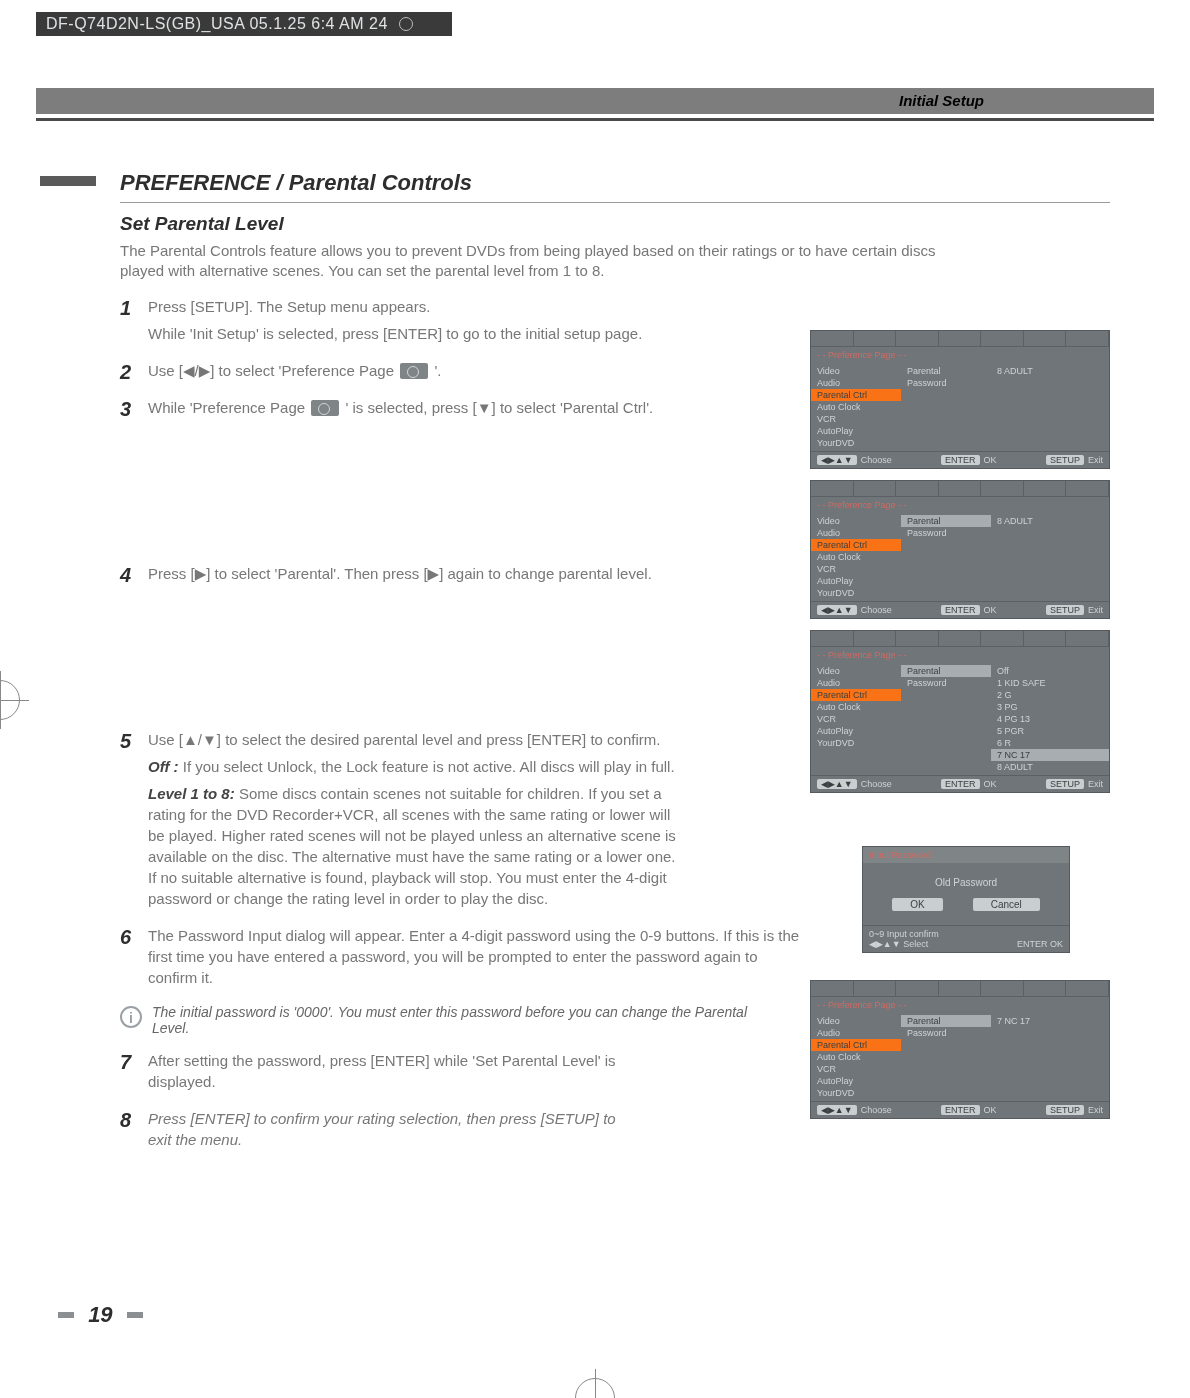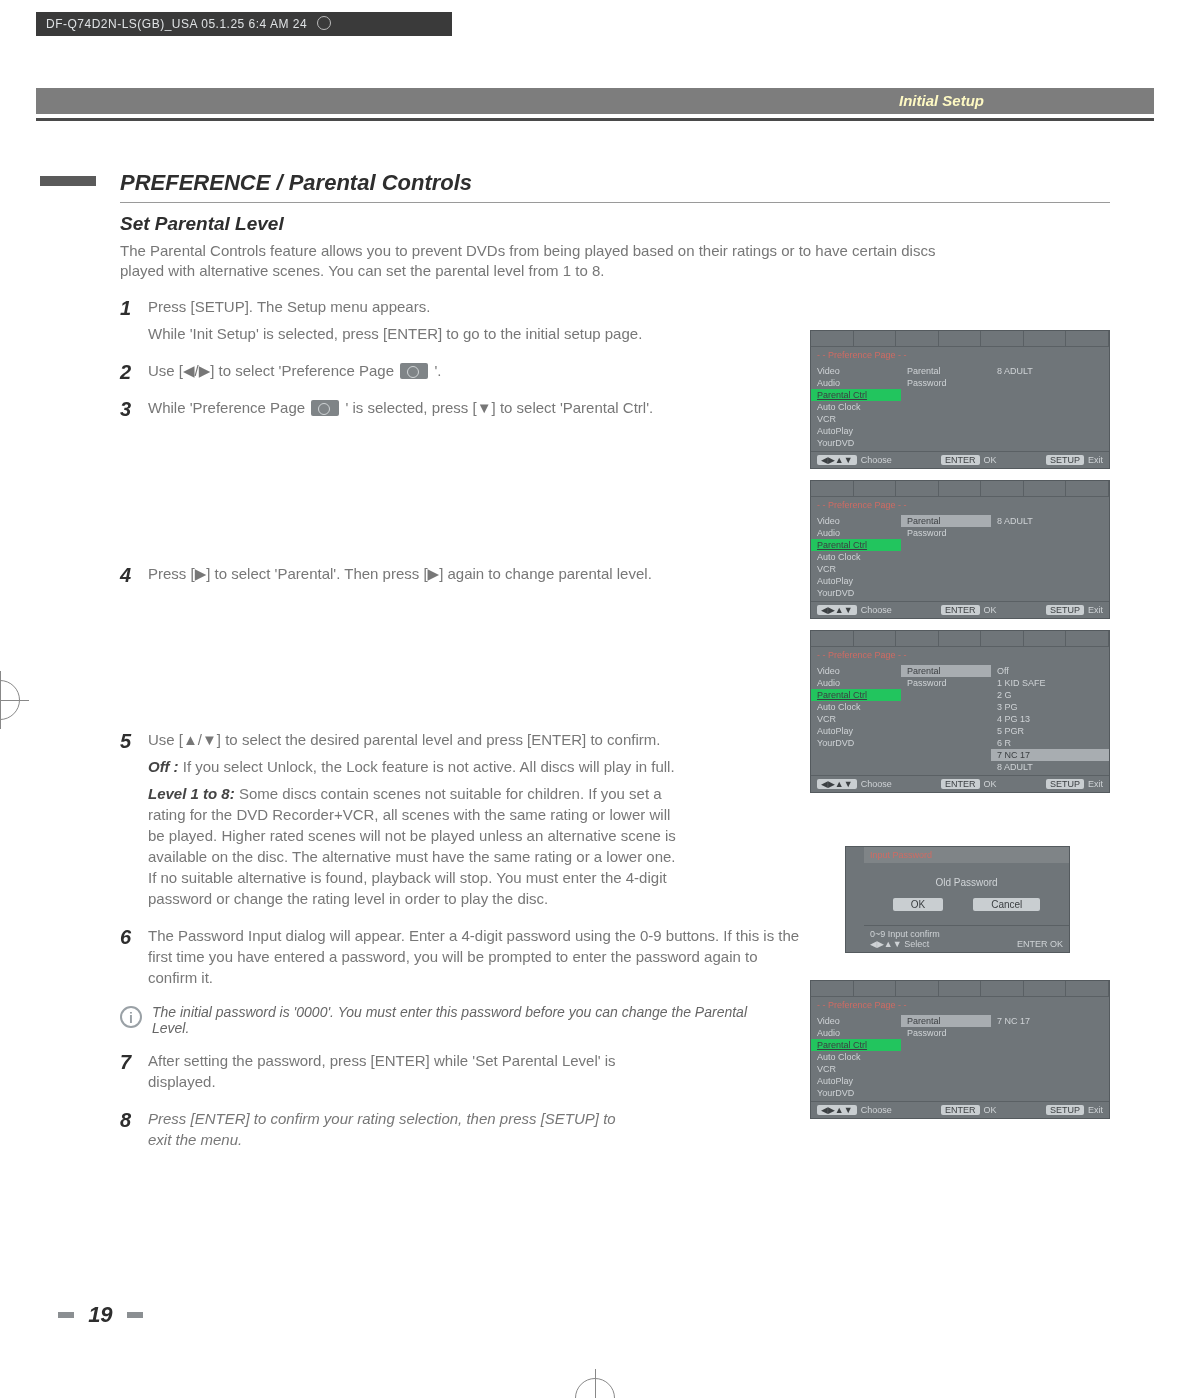--- a/index.html
+++ b/index.html
@@ -12,39 +12,39 @@
     color: #555;
   }
 
   
   .topbar {
     position: absolute;
     left: 36px; top: 12px;
     width: 416px; height: 24px;
     background: #3a3a3a;
     color: #dfe2e4;
-    font-size: 12px;
+    font-size: 16px;
     line-height: 24px;
     padding: 0 10px;
     letter-spacing: 0.5px;
   }
   .topbar .gl {
     display:inline-block; width:14px; height:14px; border:1px solid #bbb;
     border-radius:50%; vertical-align:-2px; margin:0 6px;
   }
 
   
   .headerband {
     position: absolute;
     left: 36px; right: 36px; top: 88px; height: 26px;
     background: #7d7d7d;
   }
   .headerband .label {
     position: absolute; right: 170px; top: 0; height: 31px; line-height: 26px;
-    color: #fef9c3; font-style: italic; font-weight: bold; font-size: 15px;
+    color: #000000; font-style: italic; font-weight: bold; font-size: 15px;
   }
   .headerrule {
     position: absolute;
     left: 36px; right: 36px; top: 118px; height: 3px;
     background: #4a4a4a;
   }
 
   
   .content {
     position: absolute;
@@ -139,31 +139,31 @@
     border: 1px solid #545a5e;
     color:#cfd3d6;
     font-size:10px;
   }
   .shot .tabs { display:flex; height:16px; border-bottom:1px solid #5a6064; }
   .shot .tabs > div { flex:1; border-right:1px solid #5a6064; }
   .shot .crumb { padding:3px 6px; color:#cf6b63; font-size:9px; }
   .shot .body { display:flex; min-height:78px; }
   .shot .col1 { width:90px; padding:2px 0 2px 6px; }
   .shot .col1 .row { padding:1px 0; color:#cfd3d6; font-size:9px; }
-  .shot .col1 .row.hl { background:#22c55e; color:#3b3f42; margin-left:-6px; padding-left:6px;text-decoration:underline; }
+  .shot .col1 .row.hl { background:#f97316; color:#3b3f42; margin-left:-6px; padding-left:6px; }
   .shot .col2 { width:90px; padding:2px 6px; }
   .shot .col2 .row { padding:1px 0; font-size:9px; }
   .shot .col2 .row.hl { background:#a8adb1; color:#3b3f42; margin:0 -6px; padding:1px 6px; }
   .shot .col3 { flex:1; padding:2px 6px; font-size:9px; }
   .shot .col3 .row { padding:1px 0; }
   .shot .col3 .row.hl { background:#a8adb1; color:#3b3f42; margin:0 -6px; padding:1px 6px; }
   .shot .foot { display:flex; justify-content:space-between; align-items:center;
     padding:3px 6px; border-top:1px solid #5a6064; font-size:9px; }
   .shot .foot .btn { background:#c9ced1; color:#3b3f42; padding:0 4px; border-radius:2px; margin-right:4px; }
-  .shot.small { width:225px;padding-left:18px; }
+  .shot.small { width:208px; }
   .shot .pw-body { padding:14px 0; display:flex; flex-direction:column; align-items:center; gap:10px; }
   .shot .pw-body .lbl { font-size:10px; color:#d0d4d7; }
   .shot .pw-body .btns { display:flex; gap:30px; }
   .shot .pw-body .b { background:#c9ced1; color:#3b3f42; padding:1px 18px; font-size:10px; border-radius:2px; }
   .shot .pw-foot { padding:3px 6px; border-top:1px solid #5a6064; font-size:9px; }
   .shot .pw-foot .line { display:flex; justify-content:space-between; }
   .shot .pw-head { background:#7f8487; padding:3px 6px; color:#cf6b63; font-size:9px; }
 
   .shot.s1 { right: 0; top: 160px; }
   .shot.s2 { right: 0; top: 310px; }

